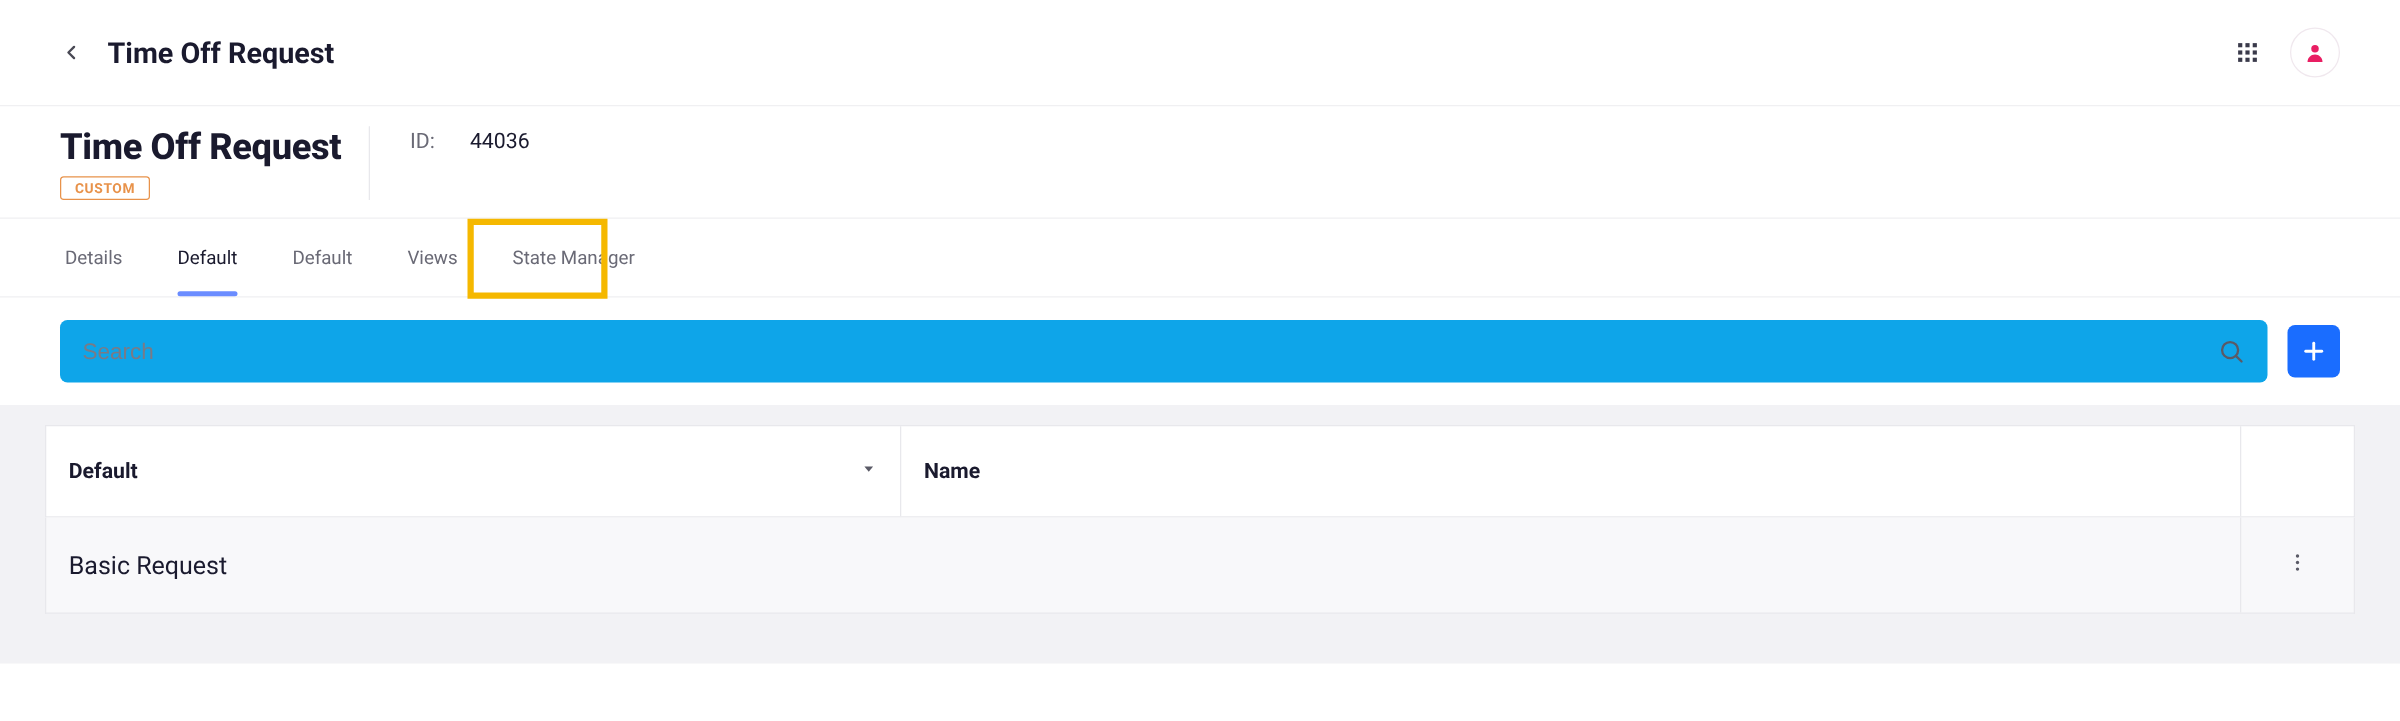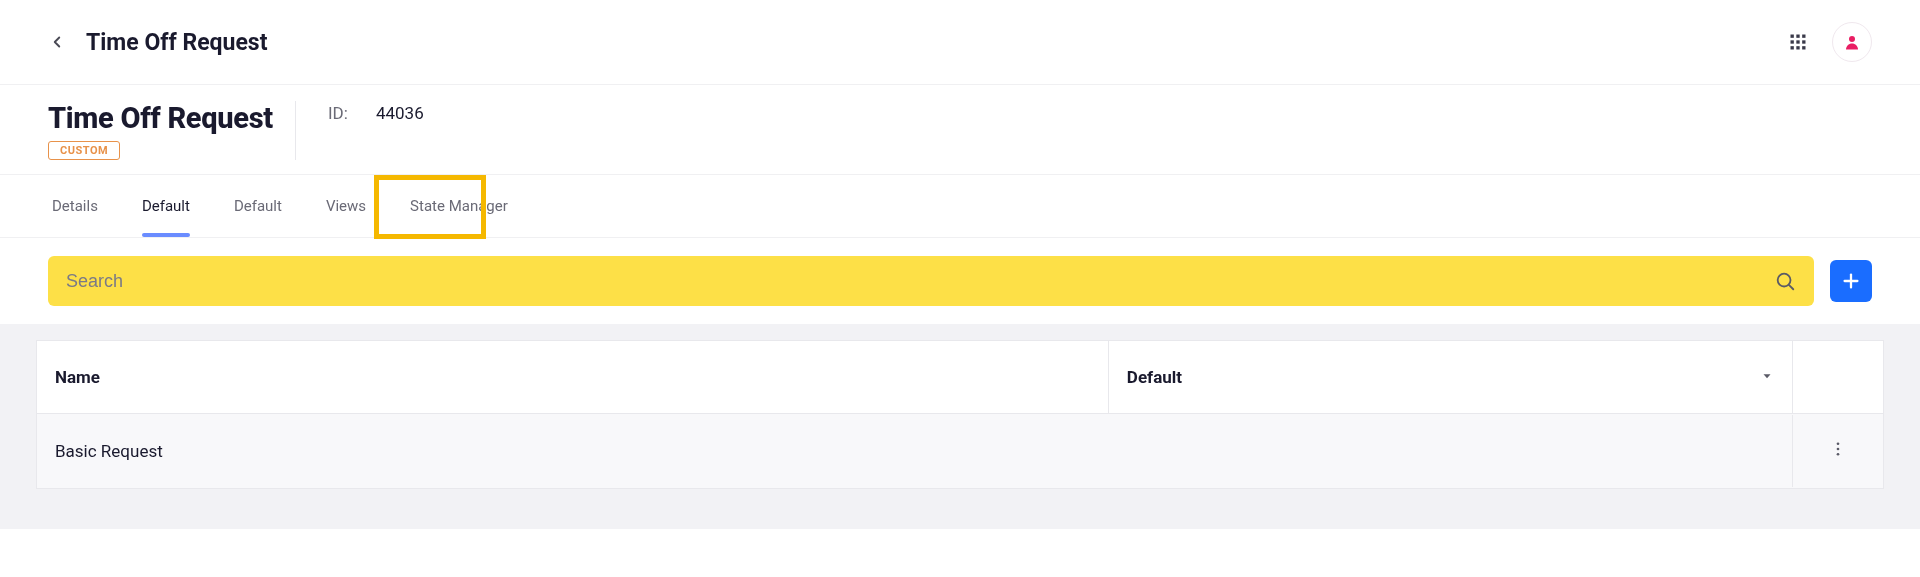--- a/index.html
+++ b/index.html
@@ -157,21 +157,21 @@
       display: flex;
       align-items: center;
       padding: 18px 48px;
       gap: 16px;
       background: #fff;
     }
     .search-box {
       flex: 1;
       display: flex;
       align-items: center;
-      background: #fde047;
+      background: #0ea5e9;
       border-radius: 6px;
       padding: 0 18px;
       height: 50px;
       justify-content: center;
     }
     .search-input {
       flex: 1;
       border: none;
       background: transparent;
       font-size: 18px;
@@ -214,21 +214,21 @@
       border-top: 1px solid #e8e8ec;
     }
     .row.header {
       background: #fff;
       font-weight: 700;
       font-size: 17px;
       color: #1a1a2e;
     }
     .row.data {
       background: #f8f8fa;
-      font-size: 17px;
+      font-size: 20px;
       color: #1a1a2e;
       text-align: right;
     }
     .cell {
       padding: 26px 18px;
       display: flex;
       align-items: center;
     }
     .cell-name { flex: 1 1 58%; border-right: 1px solid #e8e8ec; }
     .cell-default { flex: 1 1 37%; border-right: 1px solid #e8e8ec; justify-content: space-between; }
@@ -307,29 +307,29 @@
     <svg width="22" height="22" viewBox="0 0 24 24" fill="none" stroke="currentColor" stroke-width="2.5" stroke-linecap="round">
         <line x1="12" y1="5" x2="12" y2="19"></line>
         <line x1="5" y1="12" x2="19" y2="12"></line>
       </svg>
   </div>
 </div>
 
 <div class="table-area">
   <div class="table">
     <div class="row header">
-      <div class="cell cell-name">Name</div>
       <div class="cell cell-default">
         <span>Default</span>
         <span class="chev-down">
           <svg width="14" height="14" viewBox="0 0 24 24" fill="currentColor">
               <polygon points="6 9 18 9 12 16"></polygon>
             </svg>
         </span>
       </div>
+      <div class="cell cell-name">Name</div>
       <div class="cell cell-actions"></div>
     </div>
     <div class="row data">
       <div class="cell cell-name">Basic Request</div>
       <div class="cell cell-actions">
         <span class="kebab">
           <svg width="18" height="18" viewBox="0 0 24 24" fill="currentColor">
               <circle cx="12" cy="5" r="1.8"></circle>
               <circle cx="12" cy="12" r="1.8"></circle>
               <circle cx="12" cy="19" r="1.8"></circle>

